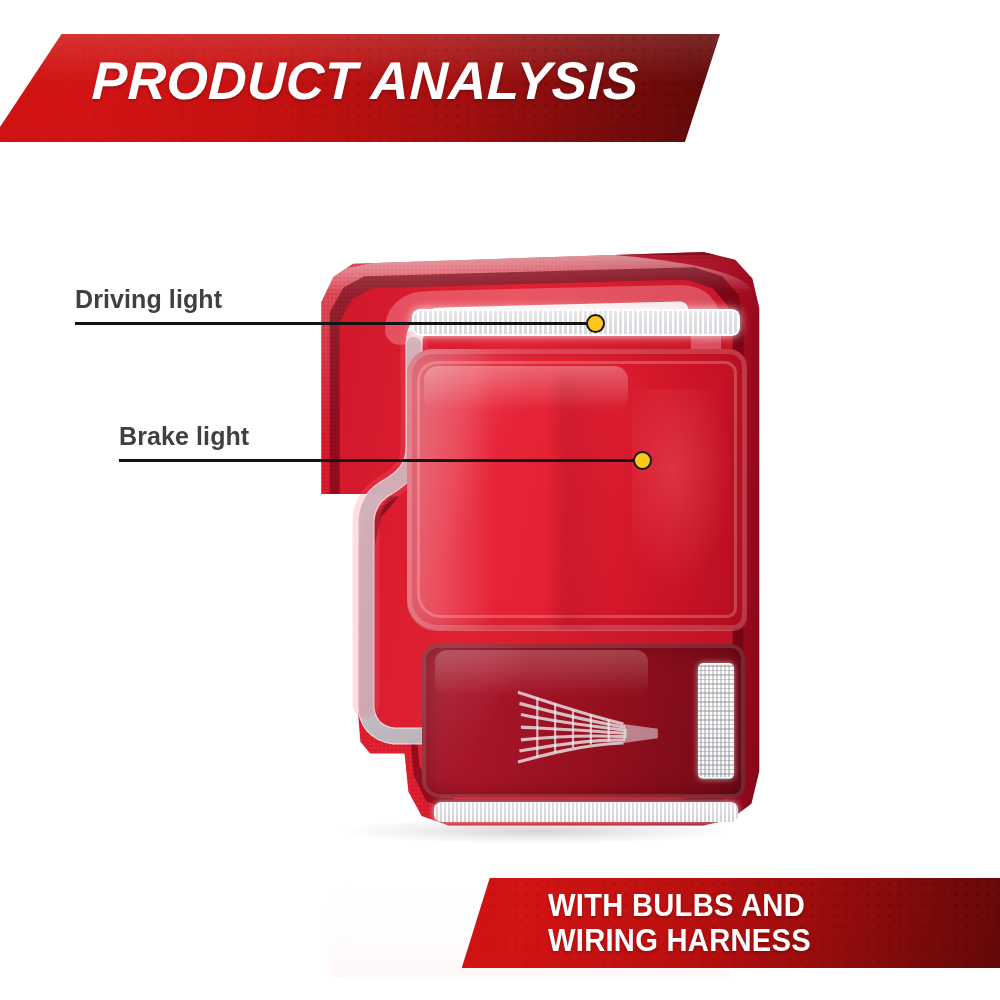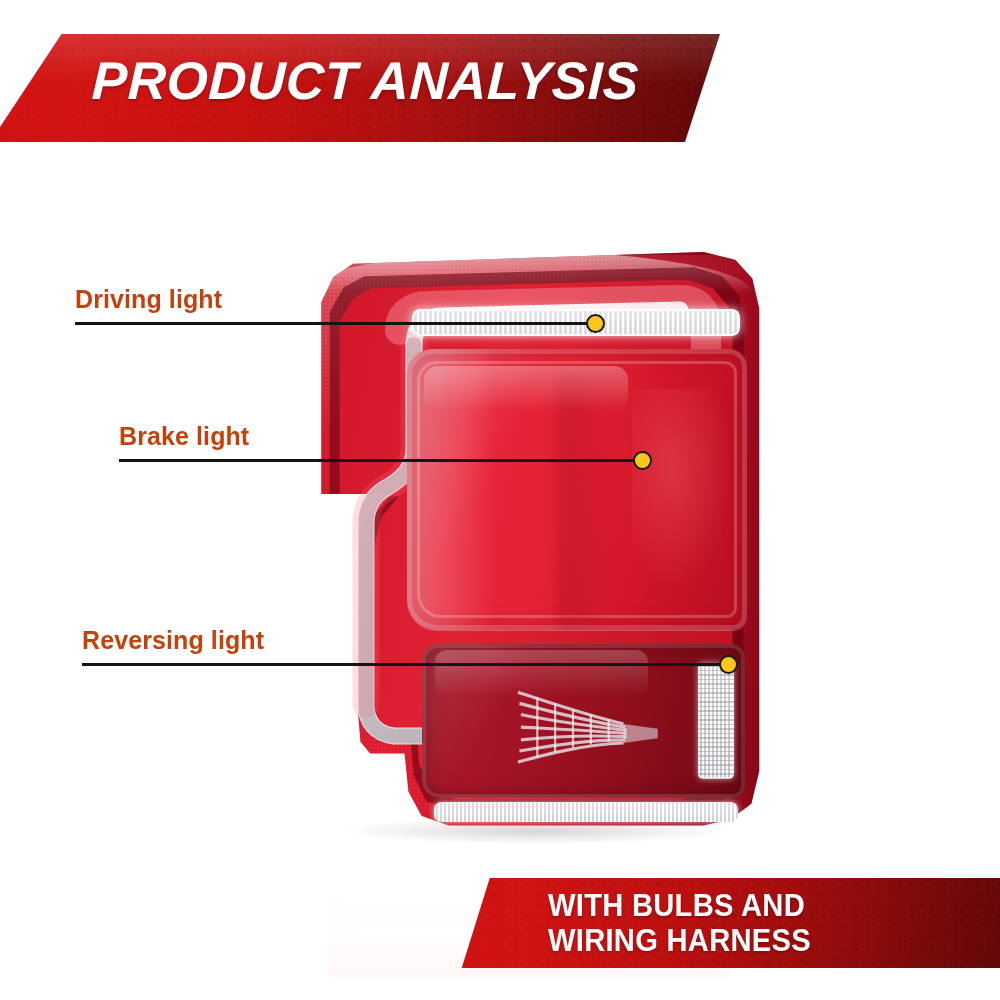--- a/index.html
+++ b/index.html
@@ -39,21 +39,21 @@
     font-size:53px; font-weight:bold; font-style:italic; color:#ffffff;
     letter-spacing:.5px; white-space:nowrap;
     transform:skewX(-2deg);
     text-shadow:0 2px 3px rgba(0,0,0,.25);
   }
 
   
   .callout { position:absolute; }
   .callout .ctext{
     position:absolute; left:0; bottom:11px;
-    font-size:25px; font-weight:bold; color:#c2410c;
+    font-size:25px; font-weight:bold; color:#404040;
     white-space:nowrap; letter-spacing:.1px;
   }
   .callout .cline{
     position:absolute; left:0; bottom:0; height:3.5px;
     background:#141414;
   }
   .callout .cdot{
     position:absolute; width:19px; height:19px; border-radius:50%;
     background:#fcc61a; border:2.5px solid #1a1a1a;
     bottom:-8px;
@@ -395,25 +395,20 @@
     <div class="cline" style="width:521px;"></div>
     <div class="cdot" style="left:511px;"></div>
   </div>
 
   <div class="callout" style="left:75px; top:422px; width:533px; height:40px;margin-left:44px;">
     <div class="ctext">Brake light</div>
     <div class="cline" style="width:524px;"></div>
     <div class="cdot" style="left:514px;"></div>
   </div>
 
-  <div class="callout" style="left:82px; top:626px; width:656px; height:40px;">
-    <div class="ctext">Reversing light</div>
-    <div class="cline" style="width:647px;"></div>
-    <div class="cdot" style="left:637px;"></div>
-  </div>
 
   <div class="bottom-banner">
     <div class="halftone" style="-webkit-mask-image:linear-gradient(90deg, rgba(0,0,0,.45) 0%, rgba(0,0,0,.6) 40%, rgba(0,0,0,1) 100%); mask-image:linear-gradient(90deg, rgba(0,0,0,.45) 0%, rgba(0,0,0,.6) 40%, rgba(0,0,0,1) 100%);"></div>
   </div>
   <div class="bottom-text" style="position:absolute; left:548px; top:888px;">
     <div>WITH BULBS AND</div>
     <div>WIRING HARNESS</div>
   </div>
 
 </div>

